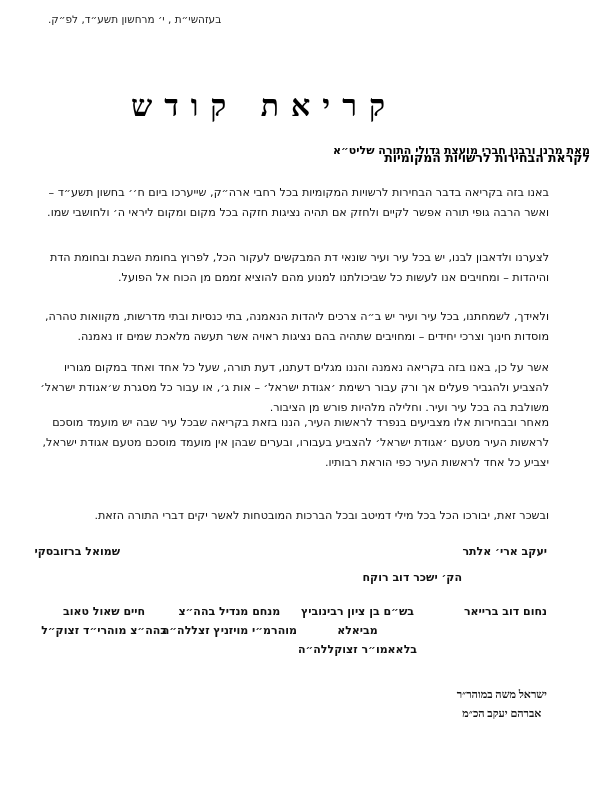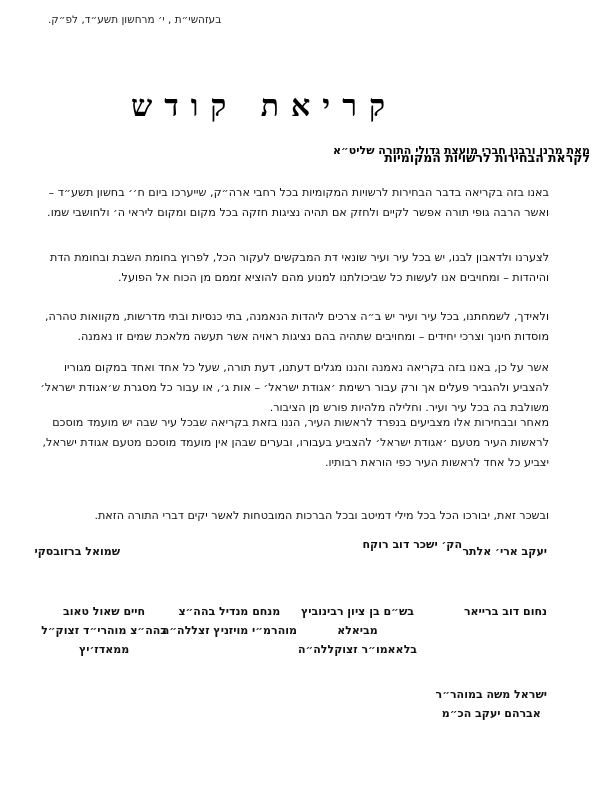--- a/index.html
+++ b/index.html
@@ -52,21 +52,21 @@
     <span>יצביע כל אחד לראשות העיר כפי הוראת רבותיו.</span>
   </div>
 
   <div class="para" style="top:506px;">
     <span>ובשכר זאת, יבורכו הכל בכל מילי דמיטב ובכל הברכות המובטחות לאשר יקים דברי התורה הזאת.</span>
   </div>
 
   <div class="sig" style="top:542px; right:60px;">
     <span>יעקב ארי׳ אלתר</span>
   </div>
-  <div class="sig" style="top:535px; right:145px;">
+  <div class="sig" style="top:568px; right:145px;">
     <span>הק׳ ישכר דוב רוקח</span>
   </div>
   <div class="sig" style="top:542px; right:487px;">
     <span>שמואל ברזובסקי</span>
   </div>
 
   <div class="sig" style="top:602px; right:60px;">
     <span>נחום דוב ברייאר</span>
   </div>
   <div class="sig" style="top:602px; right:190px;">
@@ -74,21 +74,20 @@
     <span>מביאלא</span>
     <span>בלאאמו״ר זצוקללה״ה</span>
   </div>
   <div class="sig" style="top:602px; right:310px;">
     <span>מנחם מנדיל בהה״צ</span>
     <span>מוהרמ״י מויזניץ זצללה״ה</span>
   </div>
   <div class="sig" style="top:602px; right:440px;">
     <span>חיים שאול טאוב</span>
     <span>בהה״צ מוהרי״ד זצוק״ל</span>
-    <span>ממאדז׳יץ</span>
   </div>
 
-  <div class="sig" style="top:685px; right:60px;">
+  <div class="sig" style="top:685px; right:60px;font-family:Liberation Serif, serif;">
     <span>ישראל משה במוהר״ר</span>
     <span>אברהם יעקב הכ״מ</span>
   </div>
 
 </div>
 
 </body></html>

